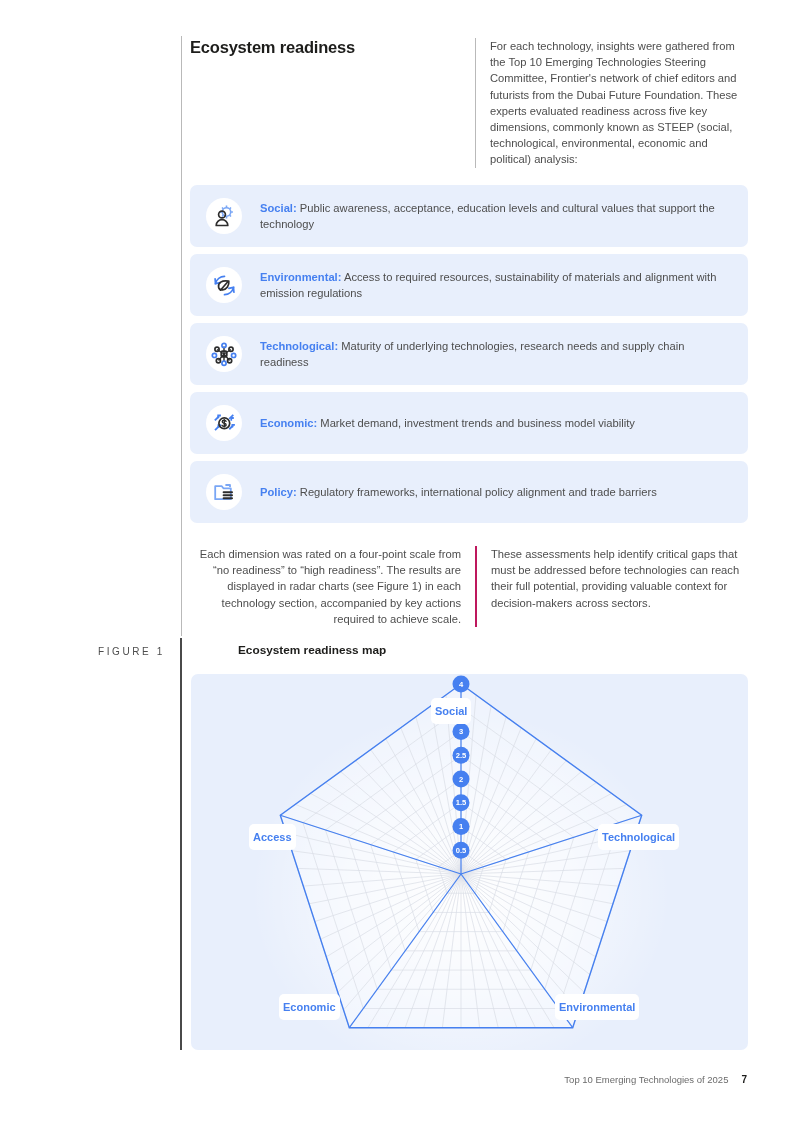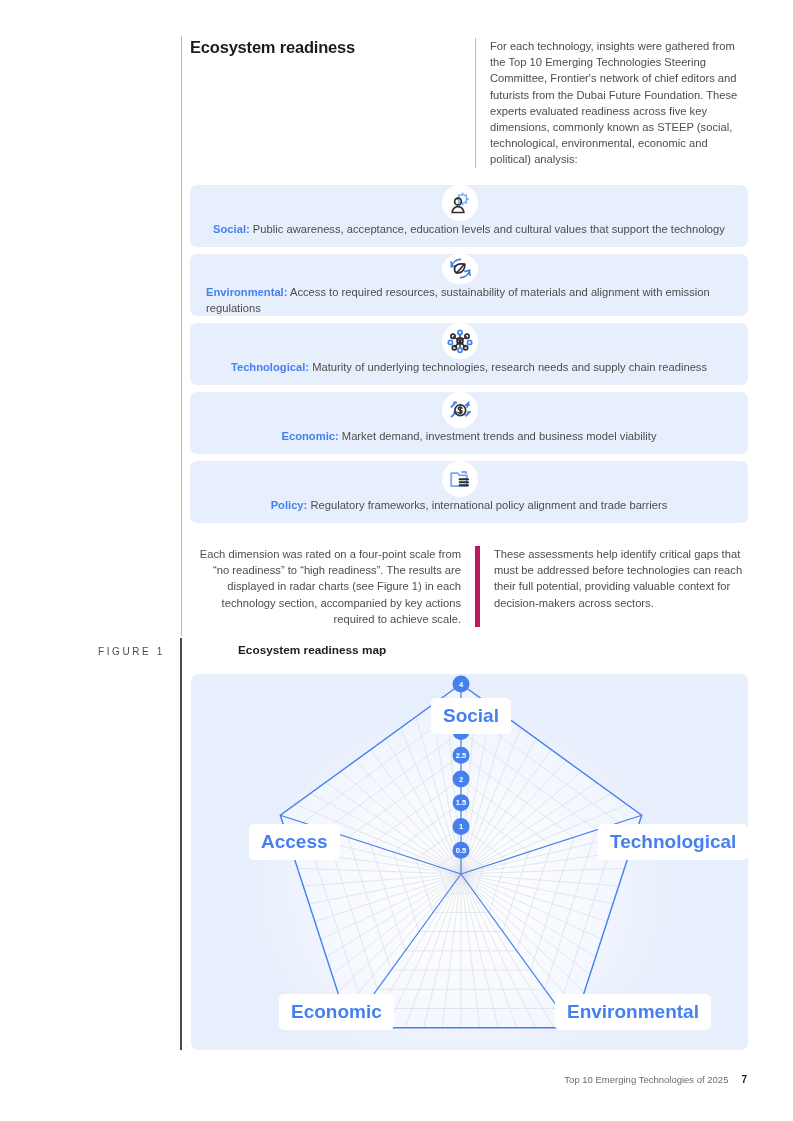--- a/index.html
+++ b/index.html
@@ -84,21 +84,20 @@
   }
   .card {
     background: #e8effc;
     border-radius: 7px;
     margin-bottom: 7px;
     height: 62px;
     display: flex;
     align-items: center;
     padding: 0 16px;
     box-sizing: border-box;
-    flex-direction: column;
   }
   .card-icon {
     width: 36px;
     height: 36px;
     min-width: 36px;
     border-radius: 50%;
     background: #ffffff;
     display: flex;
     align-items: center;
     justify-content: center;
@@ -127,21 +126,21 @@
   .closing-left {
     width: 285px;
     padding-right: 14px;
     box-sizing: border-box;
     text-align: right;
   }
   .closing-right {
     width: 275px;
     padding-left: 14px;
     box-sizing: border-box;
-    border-left: 5px solid #be185d;
+    border-left: 2px solid #be185d;
   }
 
   
   .figure-label {
     position: absolute;
     left: 98px;
     top: 646px;
     font-size: 10px;
     letter-spacing: 2.6px;
     color: #4d4d4d;
@@ -169,23 +168,23 @@
     position: absolute;
     left: 0;
     top: 0;
   }
 
   .axis-label {
     position: absolute;
     background: #ffffff;
     color: #4680f0;
     font-weight: bold;
-    font-size: 19px;
+    font-size: 11px;
     border-radius: 5px;
-    padding: 7px 12px;
+    padding: 7px 4px;
     white-space: nowrap;
   }
   .axis-social      { left: 240px; top: 24px; }
   .axis-tech        { left: 407px; top: 150px; }
   .axis-env         { left: 364px; top: 320px; }
   .axis-econ        { left: 88px;  top: 320px; }
   .axis-policy      { left: 58px;  top: 150px; }
 
   
   .footer {

